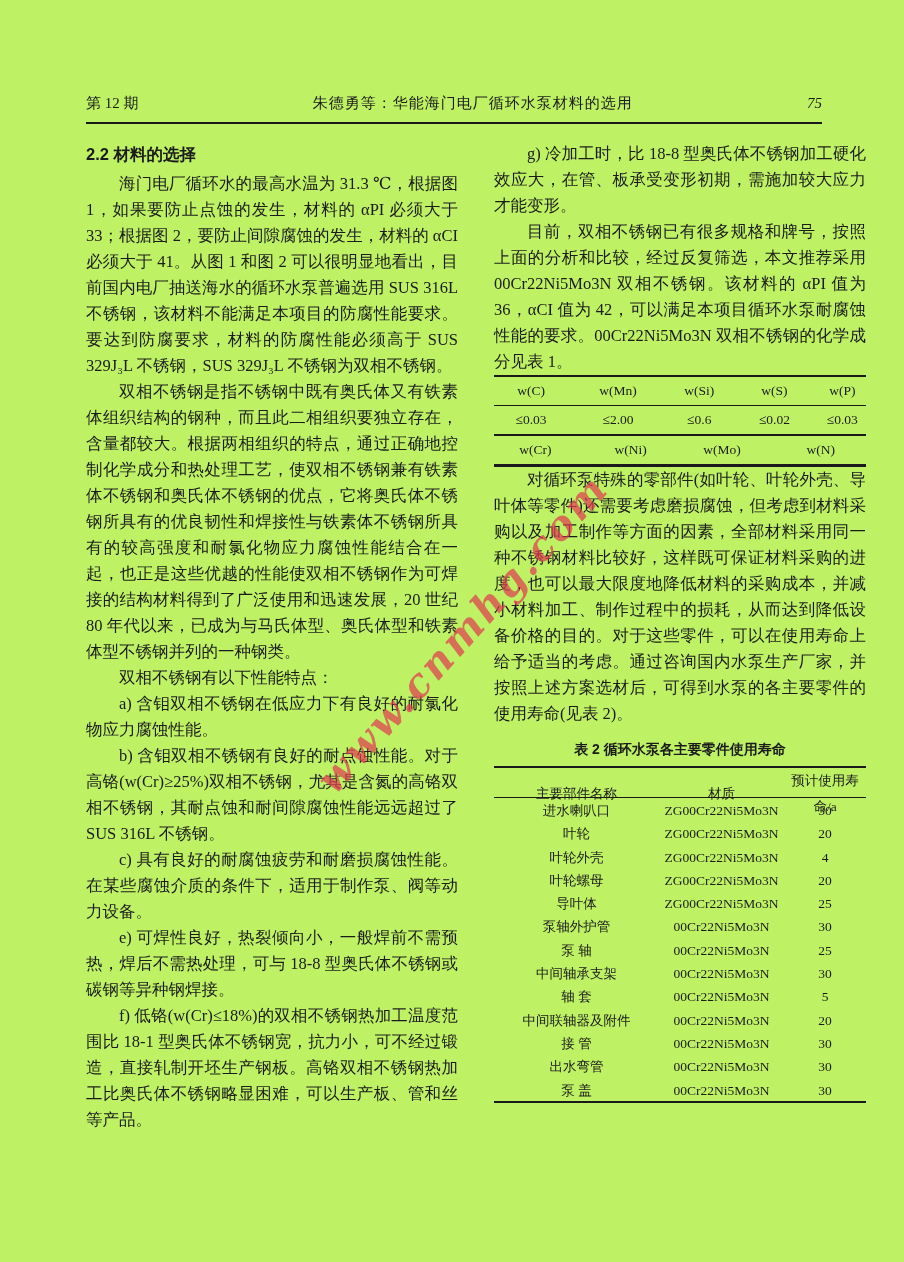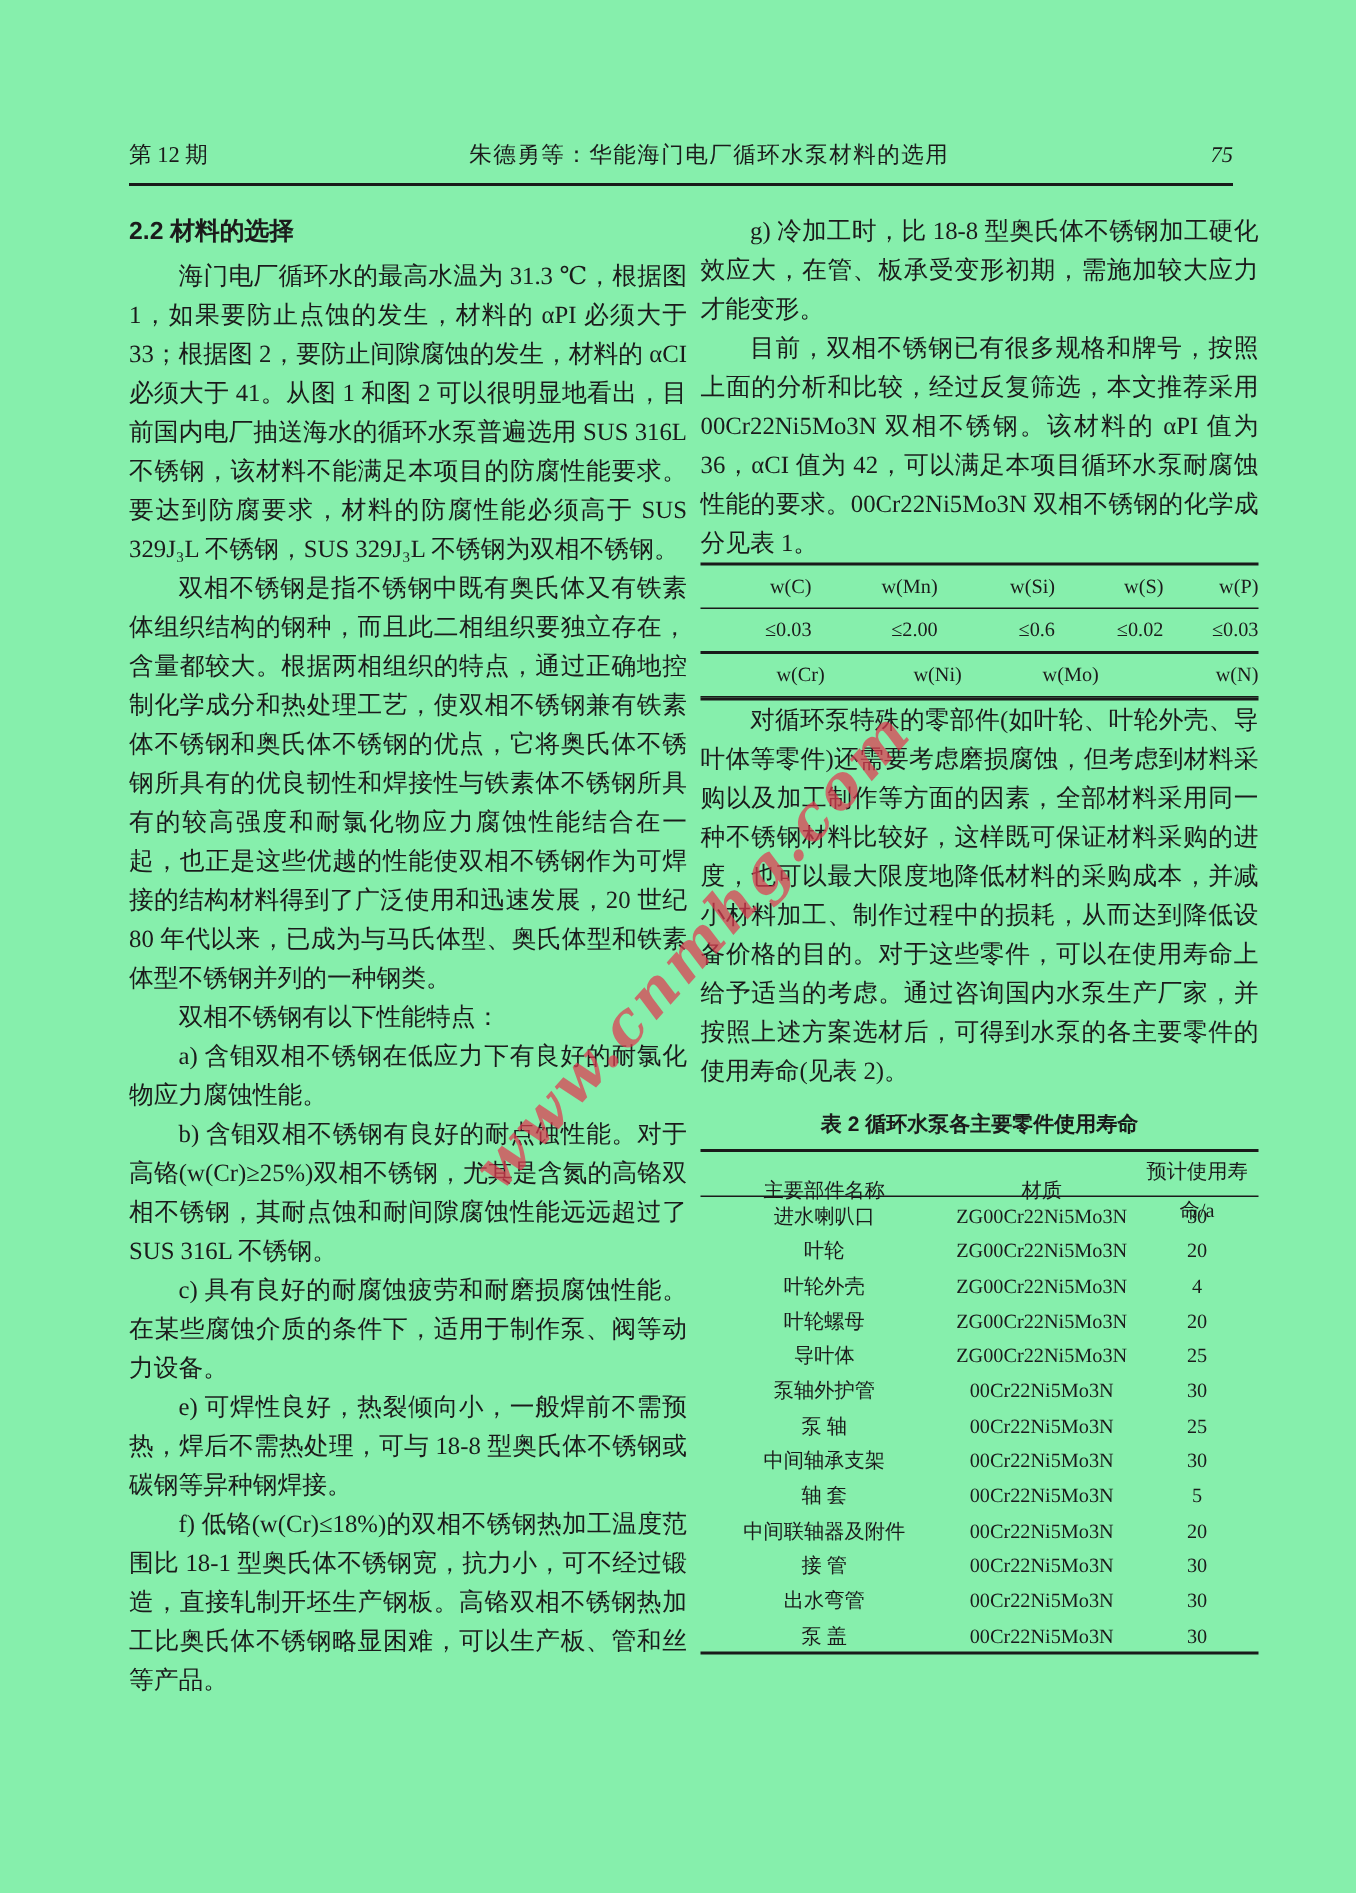--- a/index.html
+++ b/index.html
@@ -1,19 +1,19 @@
 <!DOCTYPE html>
 <html><head>
 <meta charset="utf-8">
 <style>
   html,body{margin:0;padding:0;background:#ffffff;}
   .page{
     position:relative;
     width:904px;height:1262px;
-    background:#86efac;
+    background:#bef264;
     font-family:"Liberation Serif","DejaVu Serif",serif;
     color:#1b1b1b;
     overflow:hidden;
   }
   
   .page-header{
     position:absolute;left:86px;top:94px;width:736px;
     display:flex;align-items:baseline;
     font-size:15px;
   }
@@ -34,21 +34,21 @@
     color:rgba(224,58,80,0.72);
     pointer-events:none;z-index:5;
   }
   
   .col{
     position:absolute;top:141px;width:372px;
     font-size:16.5px;line-height:26px;
     text-align:justify;
   }
   .col-left{left:86px;}
-  .col-right{left:467px;}
+  .col-right{left:494px;}
   .section-heading{
     margin:0 0 4px 0;
     font-family:"Liberation Sans","DejaVu Sans",sans-serif;
     font-weight:bold;font-size:16.5px;
   }
   .col p{margin:0;text-indent:2em;}
   
   .tbl-caption{
     font-family:"Liberation Sans","DejaVu Sans",sans-serif;
     font-weight:bold;font-size:14px;
@@ -58,21 +58,21 @@
   .t1-unit{
     position:absolute;right:2px;top:0;
     font-weight:normal;font-family:"Liberation Serif","DejaVu Serif",serif;
   }
   .t2-caption{margin:12px 0 7px 0;}
   
   .table1{
     border-top:2px solid #1a1a1a;border-bottom:2px solid #1a1a1a;
     font-size:13.5px;line-height:16px;
   }
-  .t1-row{display:grid;align-items:center;text-align:right;height:28px;gap:16px;}
+  .t1-row{display:grid;align-items:center;text-align:center;height:28px;gap:16px;}
   .t1-row.c5{grid-template-columns:1.25fr 1.15fr 1.05fr 0.95fr 0.8fr;}
   .t1-row.c4{grid-template-columns:1.1fr 1fr 1fr 1.2fr;}
   .t1-row.head{border-bottom:1px solid #1a1a1a;}
   .t1-row.mid{border-bottom:2px solid #1a1a1a;}
   
   .table2{
     border-top:2px solid #1a1a1a;border-bottom:2px solid #1a1a1a;
     font-size:13.5px;
   }
   .t2-row{

